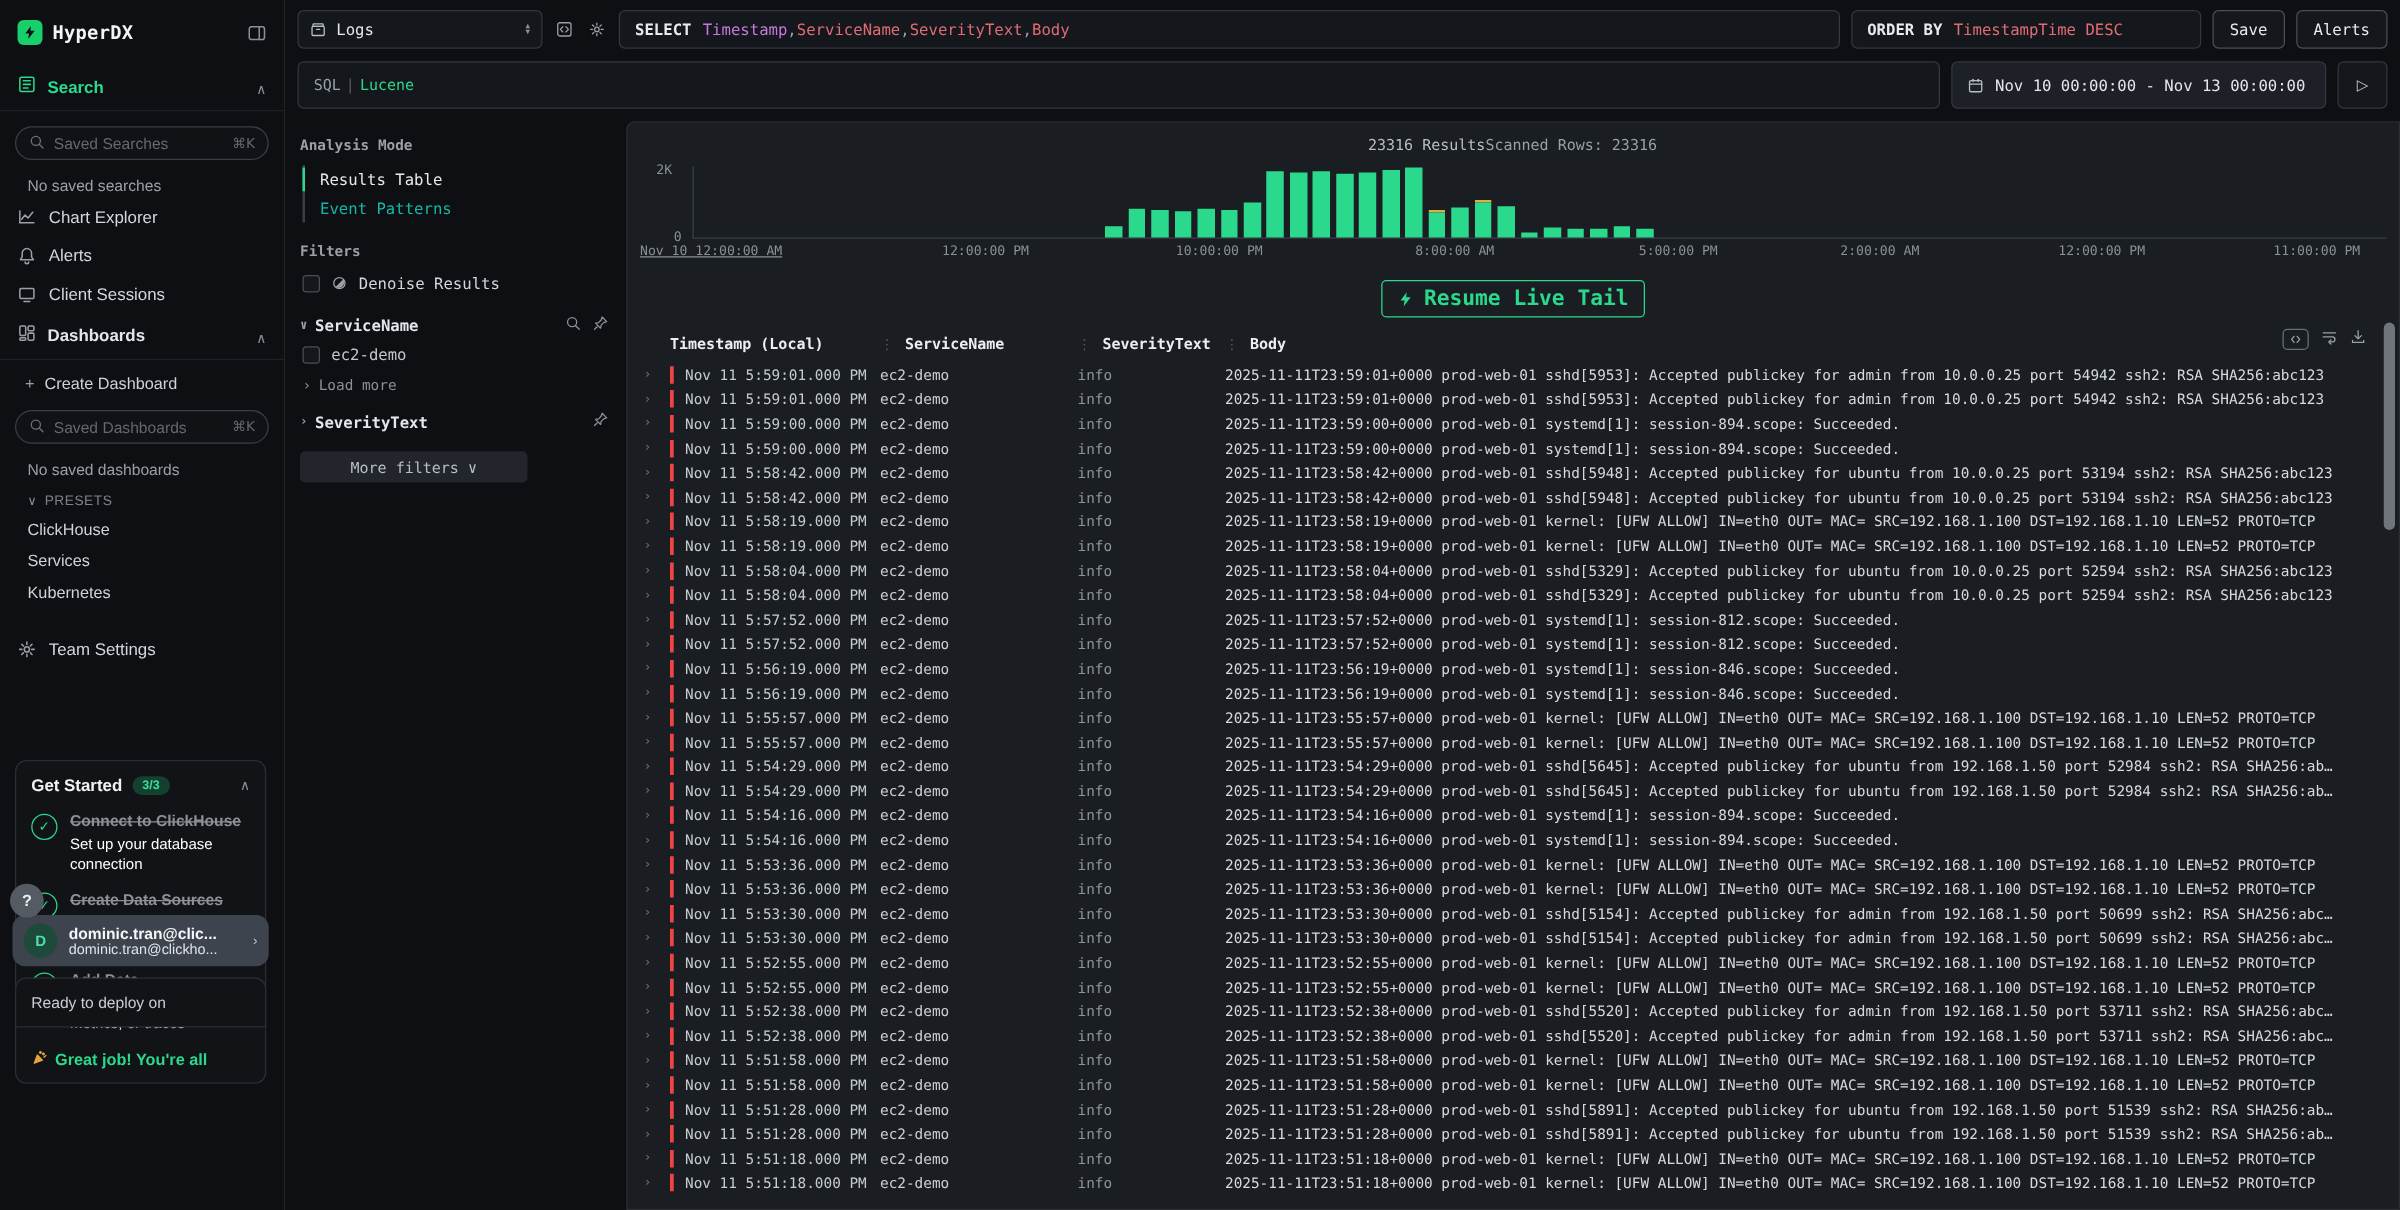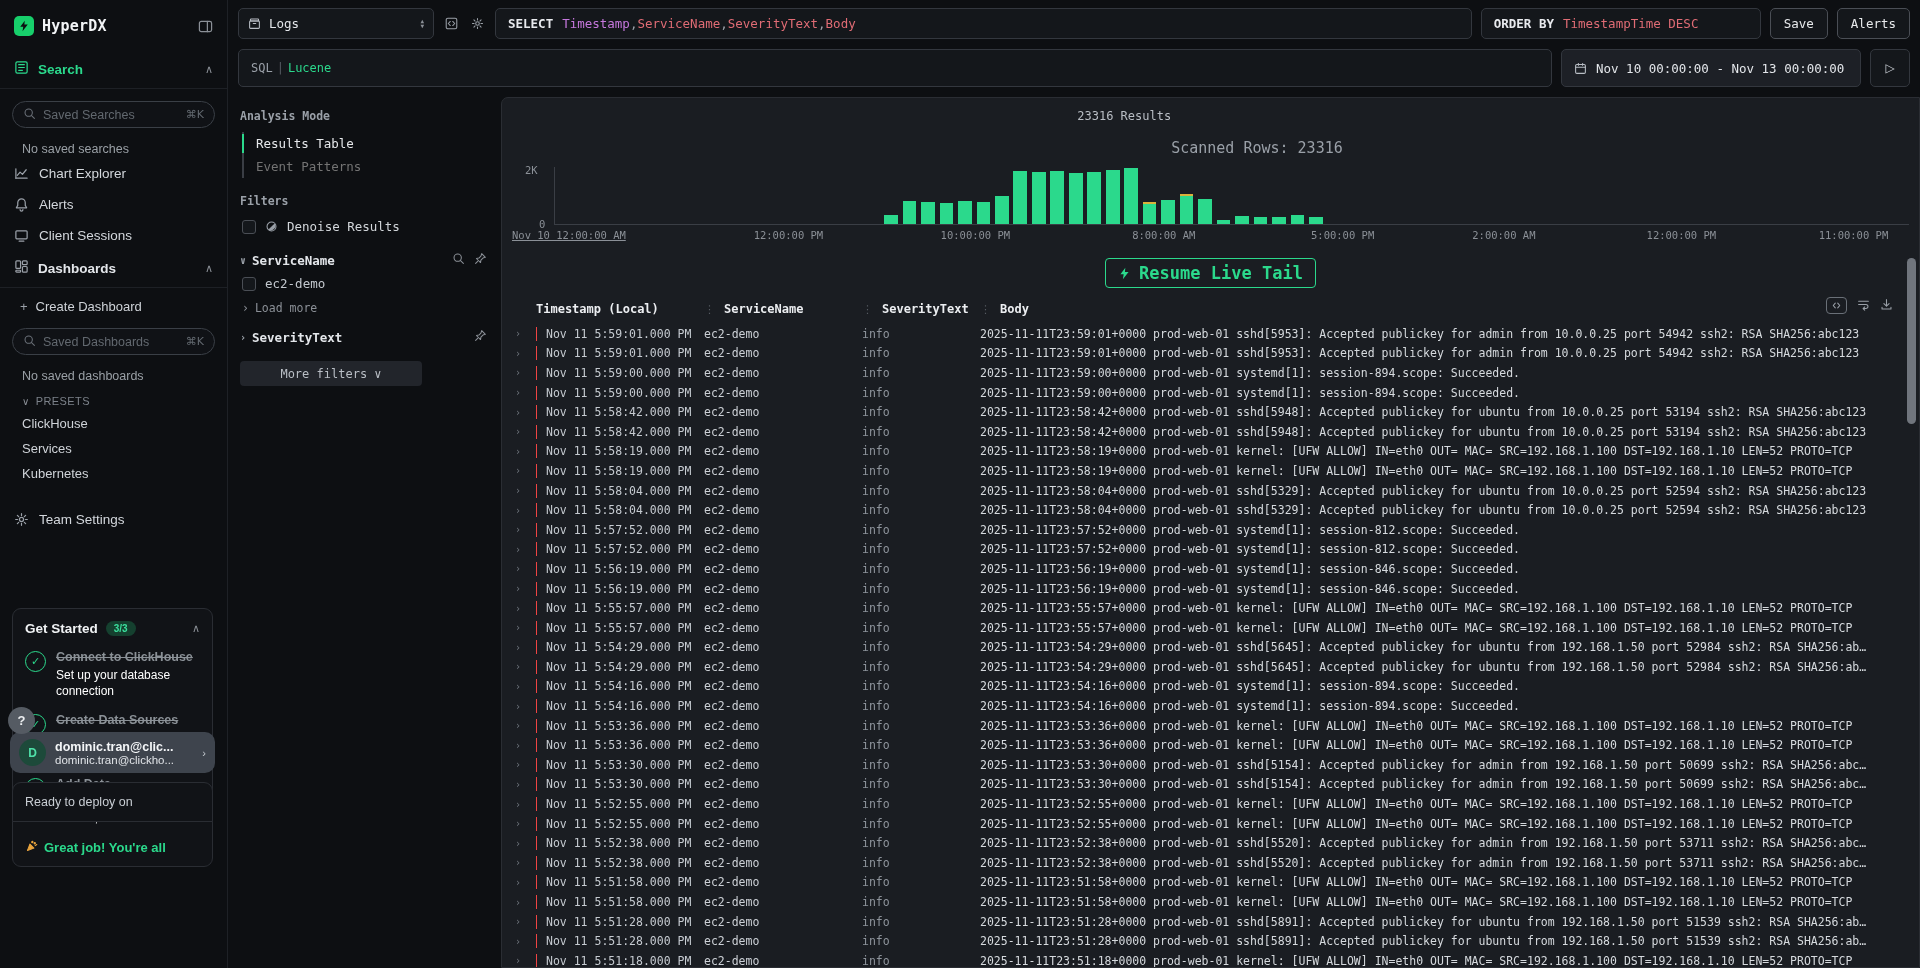--- a/index.html
+++ b/index.html
@@ -10,21 +10,21 @@
 
   
   .sidebar { width:228px; min-width:228px; background:#0d0f12; border-right:1px solid #1e2126;
              display:flex; flex-direction:column; position:relative; height:968px; }
   .sb-head { display:flex; align-items:center; justify-content:space-between; padding:16px 14px 10px 14px; }
   .logo-wrap { display:flex; align-items:center; gap:8px; }
   .logo-badge { width:20px; height:20px; border-radius:5px; background:#17cf6b; display:flex; align-items:center; justify-content:center; }
   .logo-badge svg { width:12px; height:12px; }
   .logo-text { font-weight:bold; font-size:15px; color:#f2f4f6; letter-spacing:.2px; font-family:"DejaVu Sans Mono", monospace; }
   .icon-btn { color:#8b9097; display:flex; align-items:center; cursor:pointer; background:none; border:none; }
-  .sb-section-head { display:flex; align-items:center; justify-content:space-between; padding:14px 14px 10px 14px;gap:44px; }
+  .sb-section-head { display:flex; align-items:flex-end; justify-content:space-between; padding:14px 14px 10px 14px;gap:44px; }
   .sb-section-left { display:flex; align-items:center; gap:9px; font-weight:bold; font-size:13.5px; }
   .sb-section-left.active { color:#2bd98c; }
   .sb-section-left .nav-ico { color:#9aa0a8; }
   .sb-section-left.active .nav-ico { color:#2bd98c; }
   .chev { color:#8b9097; font-size:11px; }
   .sb-divider { border-top:1px solid #1d2025; }
   .pill-input { margin:12px 12px 4px 12px; height:27px; border:1px solid #3a3f46; border-radius:15px;
                 display:flex; align-items:center; gap:7px; padding:0 10px; color:#6a7078; background:#101216; }
   .pill-input input { flex:1; background:transparent; border:none; outline:none; color:#aab0b8; font-size:12.5px; font-family:"Liberation Sans",sans-serif; min-width:0; }
   .pill-input input::placeholder { color:#62686f; }
@@ -83,39 +83,39 @@
   .lang-sep { color:#565b63; padding:0 4px; }
   .lang-active { color:#2bd98c; }
   .date-box { width:300px; height:38px; padding:0 12px; gap:9px; background:#1d2026; color:#e3e6ea; font-size:12.5px; cursor:pointer; }
   .play-btn { width:40px; height:38px; justify-content:center; color:#c9ced4; font-size:12px; cursor:pointer; }
 
   .workspace { flex:1; display:flex; min-height:0; }
   
   .filters-panel { width:273px; min-width:273px; padding:12px 14px 0 12px; color:#c9ced4; }
   .fp-label { font-size:11.5px; font-weight:bold; color:#9aa0a8; margin-bottom:9px; }
   .mode-list { border-left:2px solid #3a3e45; margin-left:2px; }
-  .mode-item { padding:4px 0 4px 12px; font-size:12.5px; color:#737373; position:relative; cursor:pointer; }
+  .mode-item { padding:4px 0 4px 12px; font-size:12.5px; color:#14b8a6; position:relative; cursor:pointer; }
   .mode-item.active { color:#e6e8eb; }
   .mode-item.active::before { content:""; position:absolute; left:-2px; top:2px; bottom:2px; width:2px; background:#2bd98c; }
   .fp-filters-label { margin-top:16px; }
   .checkbox { width:14px; height:14px; min-width:14px; border:1px solid #4a4e55; border-radius:3px; background:#14171b; display:inline-block; }
   .denoise-row { display:flex; align-items:center; gap:9px; font-size:12.5px; color:#d3d7db; padding:2px 0 4px 2px; }
   .facet-head { display:flex; align-items:center; gap:6px; margin-top:14px; font-size:12.5px; font-weight:bold; color:#e3e6ea; cursor:pointer; }
   .facet-head .chev-sm { color:#9aa0a8; font-size:10px; }
   .facet-tools { margin-left:auto; display:flex; gap:9px; color:#8b9097; }
   .facet-opt { display:flex; align-items:center; gap:9px; padding:8px 0 2px 2px; font-size:12.5px; color:#c3c8ce; }
   .load-more { display:flex; align-items:center; gap:6px; color:#8b9097; font-size:11.5px; padding:8px 0 0 2px; cursor:pointer; }
   .more-filters { margin-top:16px; width:182px; height:25px; background:#22252b; border:none; border-radius:4px;
                   color:#b9bec5; font-size:12px; font-family:"DejaVu Sans Mono", monospace; cursor:pointer; }
 
   
   .results { flex:1; background:#1a1d22; border:1px solid #2a2d33; border-radius:7px 0 0 0; min-width:0;
              display:flex; flex-direction:column; position:relative; overflow:hidden; }
   .res-head { display:flex; justify-content:center; padding:11px 14px 0 13px; font-size:12px; color:#b9bec5; }
-  .res-scanned { color:#9aa0a8; font-size:15px;margin-top:30px; }
+  .res-scanned { color:#9aa0a8; font-size:12px; }
   .chart { position:relative; margin:10px 10px 0 52px; height:58px; border-left:1px solid #3a3e45; border-bottom:1px solid #3a3e45; }
   .ytick { position:absolute; font-size:10.5px; color:#8b9097; }
   .ytick-top { left:-30px; top:-3px; }
   .ytick-bot { left:-16px; bottom:-6px; }
   .bar { position:absolute; bottom:0; display:flex; flex-direction:column; justify-content:flex-end; }
   .bar .seg-warn { background:#d9b13b; }
   .bar .seg-main { background:#2bd98c; }
   .xticks { position:relative; margin:4px 10px 0 52px; height:16px; }
   .xtick { position:absolute; top:0; transform:translateX(-50%); font-size:10.5px; color:#8b9097; white-space:nowrap; }
   .live-tail-row { display:flex; justify-content:center; padding:13px 0 8px 0; }
@@ -128,21 +128,21 @@
   .col-chev { width:34px; min-width:34px; padding-left:13px; color:#6f757d; }
   .col-ts { width:168px; min-width:168px; }
   .col-svc { width:158px; min-width:158px; }
   .col-sev { width:118px; min-width:118px; }
   .col-body { flex:1; min-width:0; }
   .head-tools { position:absolute; right:26px; top:1px; display:flex; gap:10px; align-items:center; color:#9aa0a8; }
   .code-chip { border:1px solid #6a7078; border-radius:4px; padding:1px 3px; display:flex; }
   .rows { position:absolute; top:28px; bottom:0; left:0; right:0; overflow:hidden; font-size:11.5px; }
   .trow { display:flex; align-items:center; height:19.6px; white-space:nowrap; cursor:pointer; }
   .trow .col-chev { font-size:10px; }
-  .trow .col-ts { color:#c6cbd1; border-left:1px solid #ef4444; padding-left:9px; width:168px; min-width:168px; }
+  .trow .col-ts { color:#c6cbd1; border-left:3px solid #ef4444; padding-left:9px; width:168px; min-width:168px; }
   .trow .col-svc { color:#ccd0d6; }
   .trow .col-sev { color:#8e949c; }
   .trow .col-body { color:#d6dade; overflow:hidden; text-overflow:ellipsis; }
   .vscroll { position:absolute; right:3px; top:160px; width:9px; height:166px; border-radius:5px; background:#70757d; z-index:4; }
   svg.i { width:15px; height:15px; stroke:currentColor; fill:none; stroke-width:1.3; stroke-linecap:round; stroke-linejoin:round; }
   svg.i-sm { width:13px; height:13px; stroke:currentColor; fill:none; stroke-width:1.3; stroke-linecap:round; stroke-linejoin:round; }
 </style>
 </head>
 <body>
 

